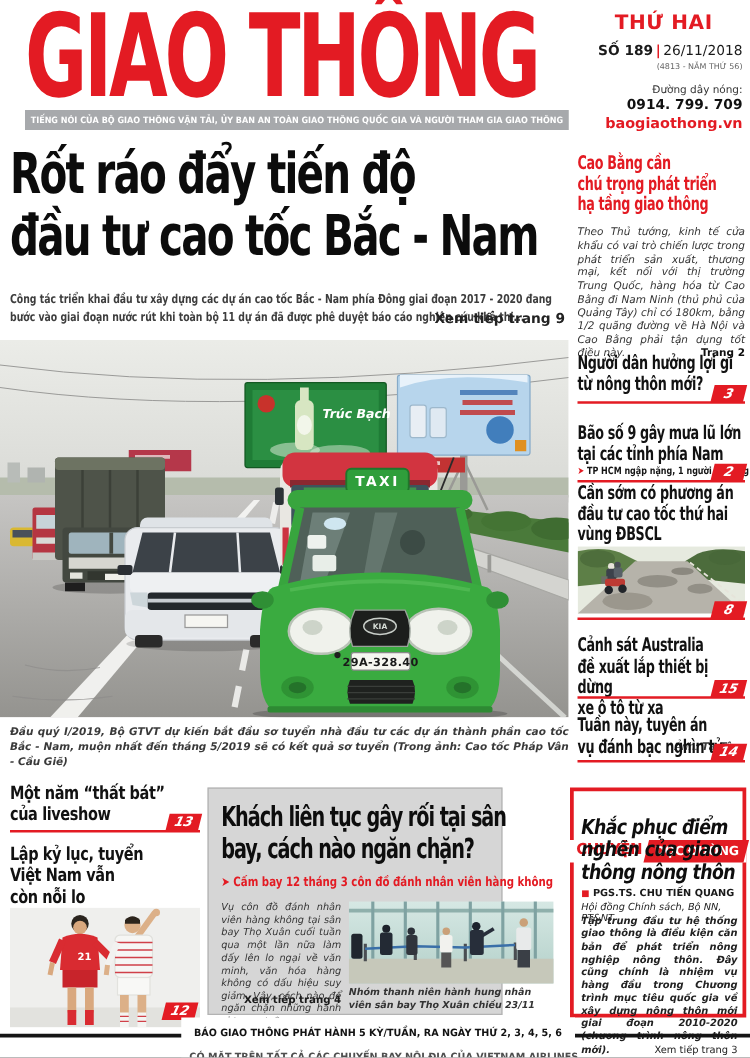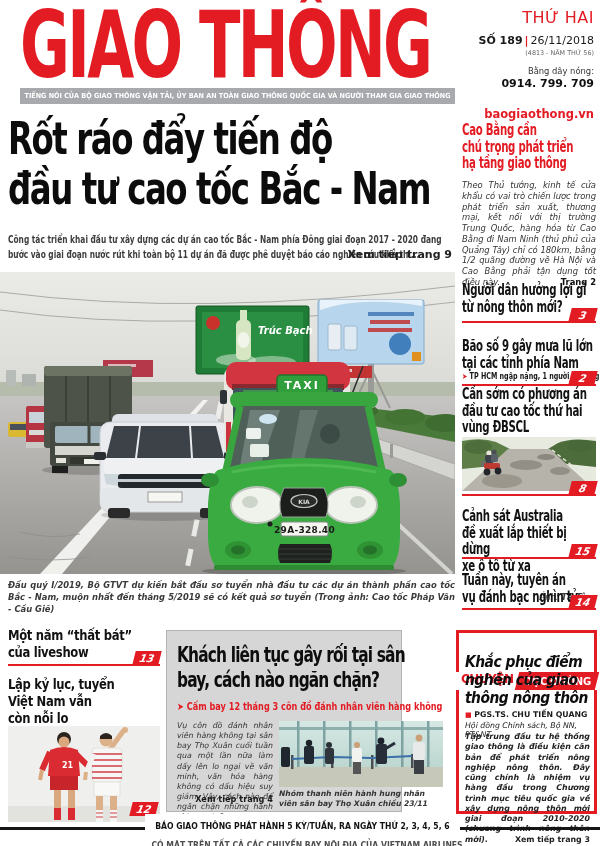--- a/index.html
+++ b/index.html
@@ -21,28 +21,28 @@
   }
   .tagline-bar{
     left:20px; top:88px; width:435px; height:16px; background:#a7a9ac;
     display:flex; align-items:center; justify-content:center; overflow:visible;
   }
   .tagline-bar span{
     color:#fff; font-weight:700; font-size:7px; white-space:nowrap;
     display:inline-block; transform:scaleX(0.92);
   }
   .hdr-right{ left:468px; top:8px; width:126px; text-align:right; }
-  .hdr-day{ color:var(--red); font-size:16px; font-weight:400; letter-spacing:.5px; }
+  .hdr-day{ color:var(--red); font-size:16px; font-weight:700; letter-spacing:.5px;text-align:center; }
   .hdr-issue{ margin-top:7px; font-size:11px; color:#1a1a1a; white-space:nowrap; }
   .hdr-issue .no{ font-weight:700; }
   .hdr-issue .sep{ color:var(--red); font-weight:700; padding:0 2px;}
   .hdr-note{ font-size:6.4px; color:#666; margin-top:2px; }
   .hdr-hotlbl{ font-size:8.4px; color:#333; margin-top:9px; }
   .hdr-hot{ font-size:11px; font-weight:700; color:#111; margin-top:1px;}
-  .hdr-web{ font-size:11.5px; font-weight:700; color:var(--red); margin-top:17px; }
+  .hdr-web{ font-size:11.5px; font-weight:700; color:var(--red); margin-top:1px; }
 
   
   .lead-title{
     left:8px; top:114px; width:620px; font-size:45px; font-weight:700;
     letter-spacing:-2px; line-height:1.12; color:#0c0c0c;
     transform:scaleX(0.72); transform-origin:0 0;
   }
   .lead-lede{
     left:8px; top:233px; width:588px; font-size:9.8px; font-weight:700;
     color:#3d3d3d; line-height:1.5; transform:scaleX(0.76); transform-origin:0 0;
@@ -138,21 +138,21 @@
     transform:scaleX(0.84); transform-origin:0 0;
   }
   .col-author{ left:6px; top:77px; width:128px; font-size:7.8px; font-weight:700;
     color:#1a1a1a; white-space:nowrap; }
   .col-author .bullet{ color:var(--red); font-size:7px; }
   .col-role{ left:6px; top:88px; width:128px; font-size:7.8px; font-style:italic; color:#222; }
   .col-body{
     left:6px; top:99px; width:125px; font-size:7.9px; font-style:italic;
     font-weight:700; color:#222; line-height:1.3; text-align:justify;
   }
-  .col-body .cont{ float:right; font-style:normal; font-weight:700;margin-left:14px; }
+  .col-body .cont{ float:right; font-style:normal; font-weight:400;margin-left:14px; }
 
   
   .foot-bar{ left:0; top:827px; width:600px; height:3px; background:#151515; }
   .foot-panel{ left:145px; top:814px; width:315px; height:32px; background:#fff;
     text-align:center; }
   .foot-l1{ font-size:8px; font-weight:700; color:#121212; white-space:nowrap;
     display:inline-block; transform:scaleX(0.96); margin-top:3px;}
   .foot-l2{ font-size:8px; font-weight:700; color:#4e4e4e; white-space:nowrap;
     display:inline-block; transform:scaleX(0.96); margin-top:4px;}
 </style>
@@ -164,21 +164,21 @@
   <div class="abs masthead">GIAO THÔNG</div>
   <div class="abs tagline-bar">
     <span>TIẾNG NÓI CỦA BỘ GIAO THÔNG VẬN TẢI, ỦY BAN AN TOÀN GIAO THÔNG QUỐC GIA VÀ NGƯỜI THAM GIA GIAO THÔNG</span>
   </div>
   <div class="abs hdr-right">
     <div class="hdr-day">THỨ HAI</div>
     <div class="hdr-issue">
       <span class="no">SỐ 189</span><span class="sep">|</span><span>26/11/2018</span>
     </div>
     <div class="hdr-note">(4813 - NĂM THỨ 56)</div>
-    <div class="hdr-hotlbl">Bằng dây nóng:</div>
+    <div class="hdr-hotlbl">Đường dây nóng:</div>
     <div class="hdr-hot">0914. 799. 709</div>
     <div class="hdr-web">baogiaothong.vn</div>
   </div>
 
   <div class="abs lead-title ml">Rốt ráo đẩy tiến độ
 đầu tư cao tốc Bắc - Nam</div>
   <div class="abs lead-lede">Công tác triển khai đầu tư xây dựng các dự án cao tốc Bắc - Nam phía Đông giai đoạn 2017 - 2020 đang bước vào giai đoạn nước rút khi toàn bộ 11 dự án đã được phê duyệt báo cáo nghiên cứu khả thi...</div>
   <div class="abs lead-cont">Xem tiếp trang 9</div>
 
   <div class="photo" style="left:0;top:272px;width:455px;height:302px">

